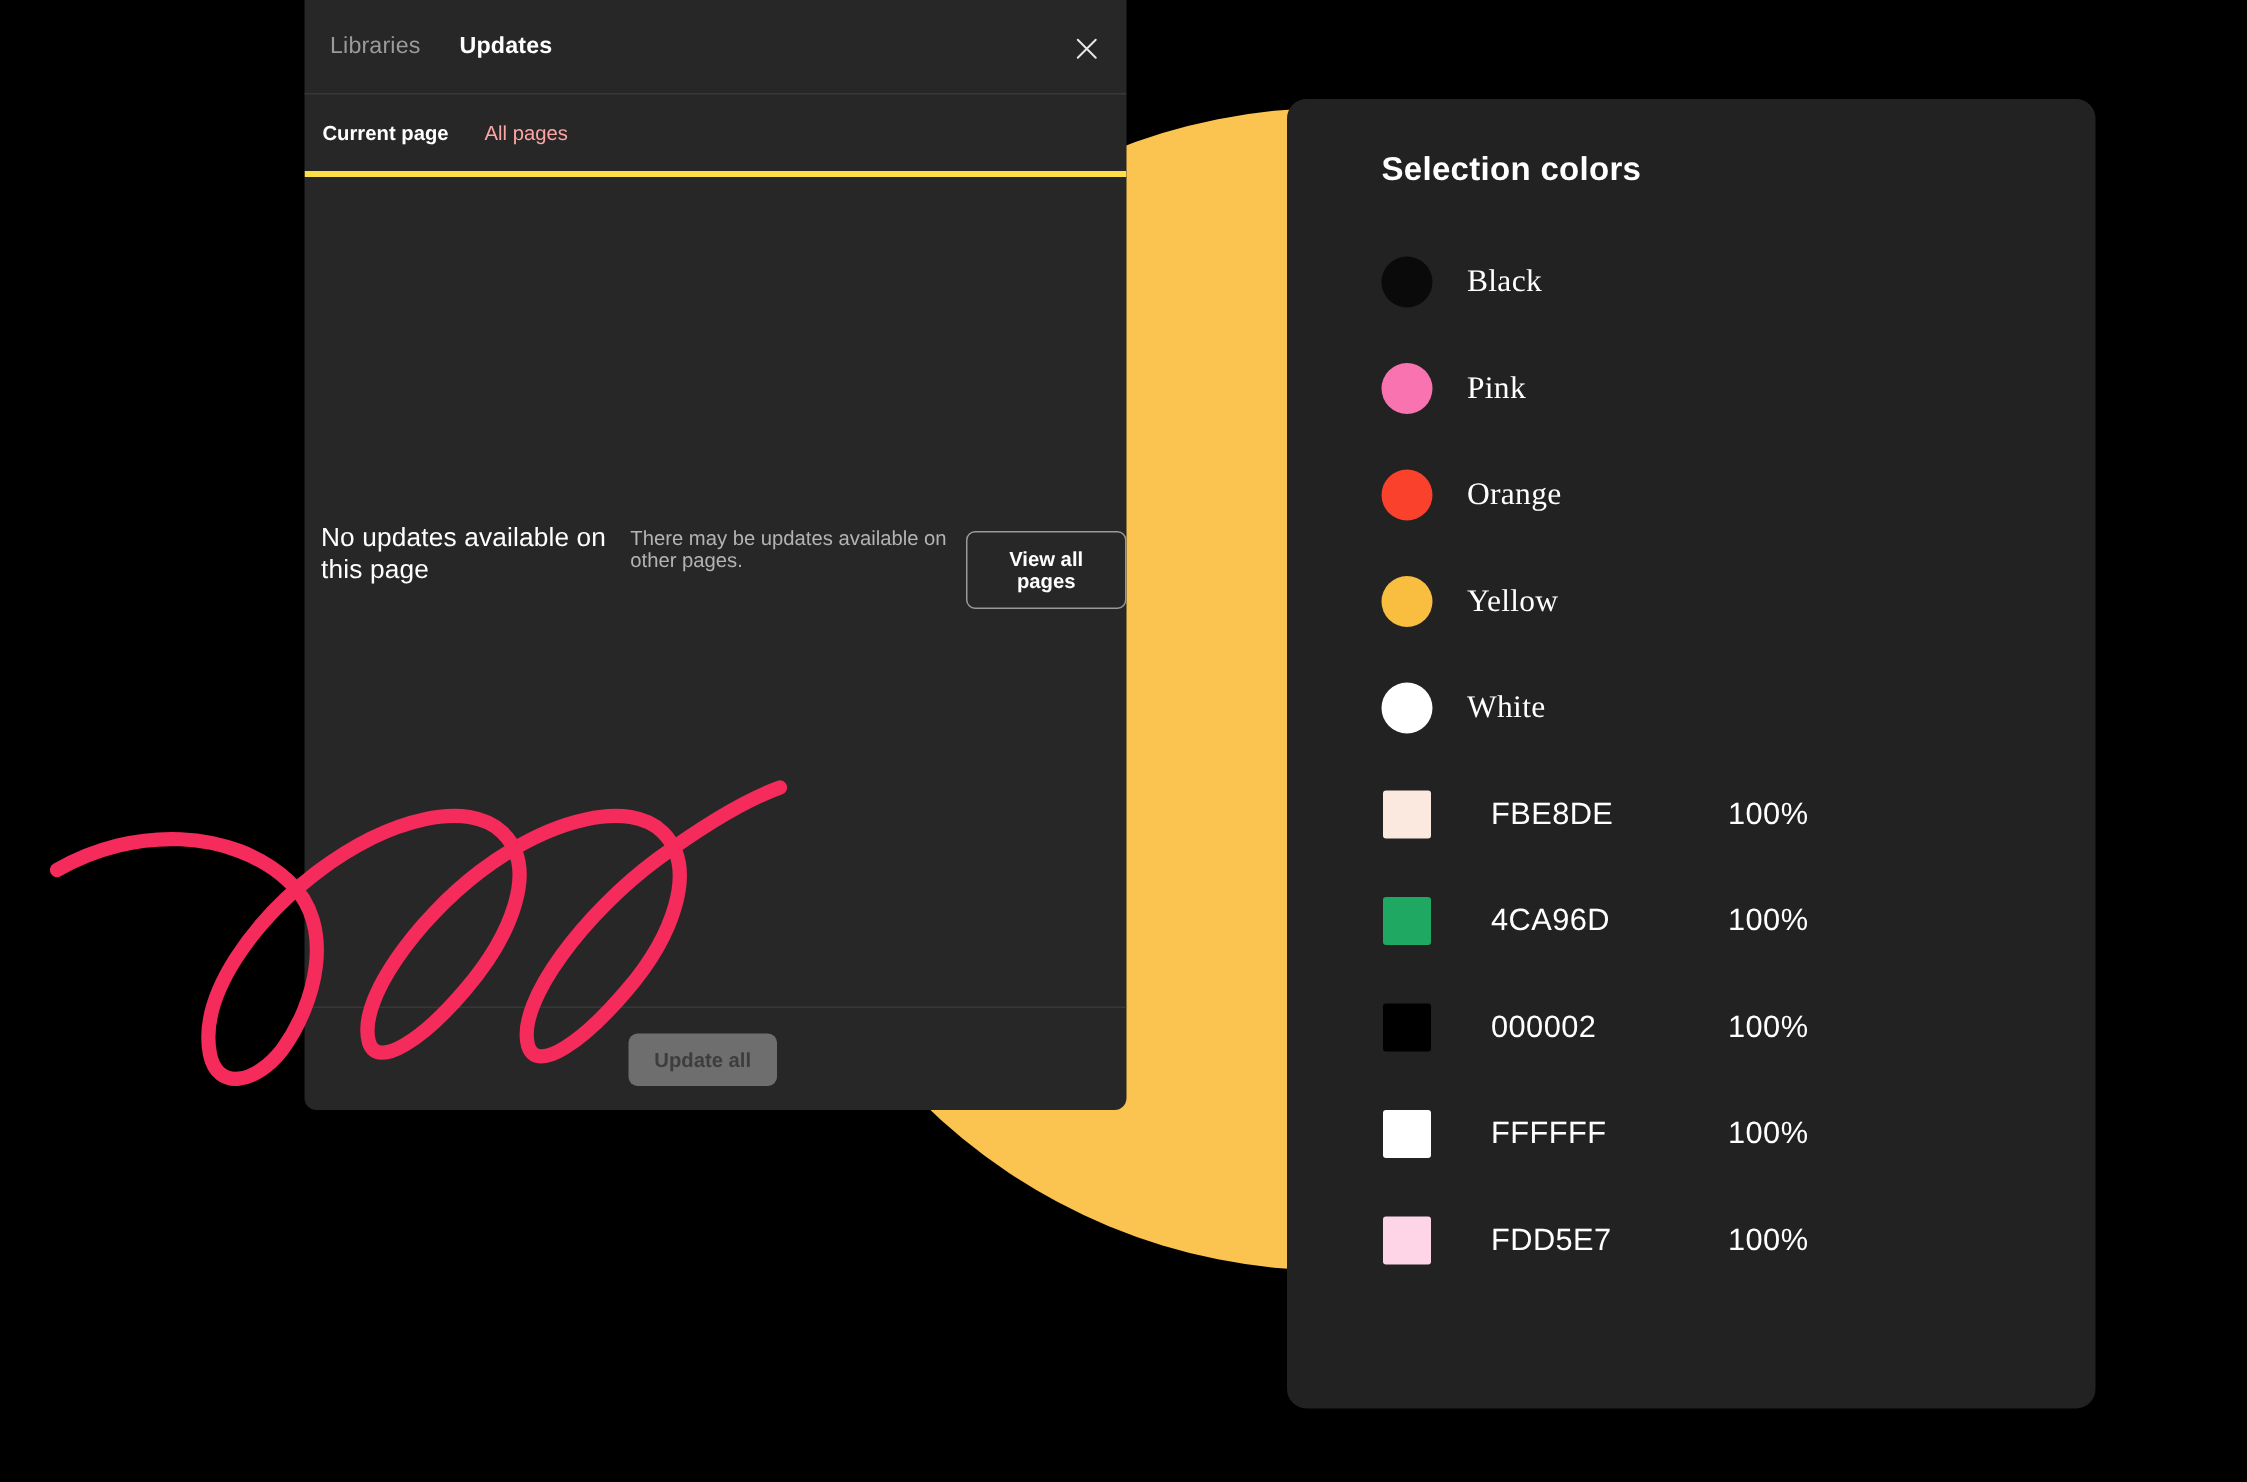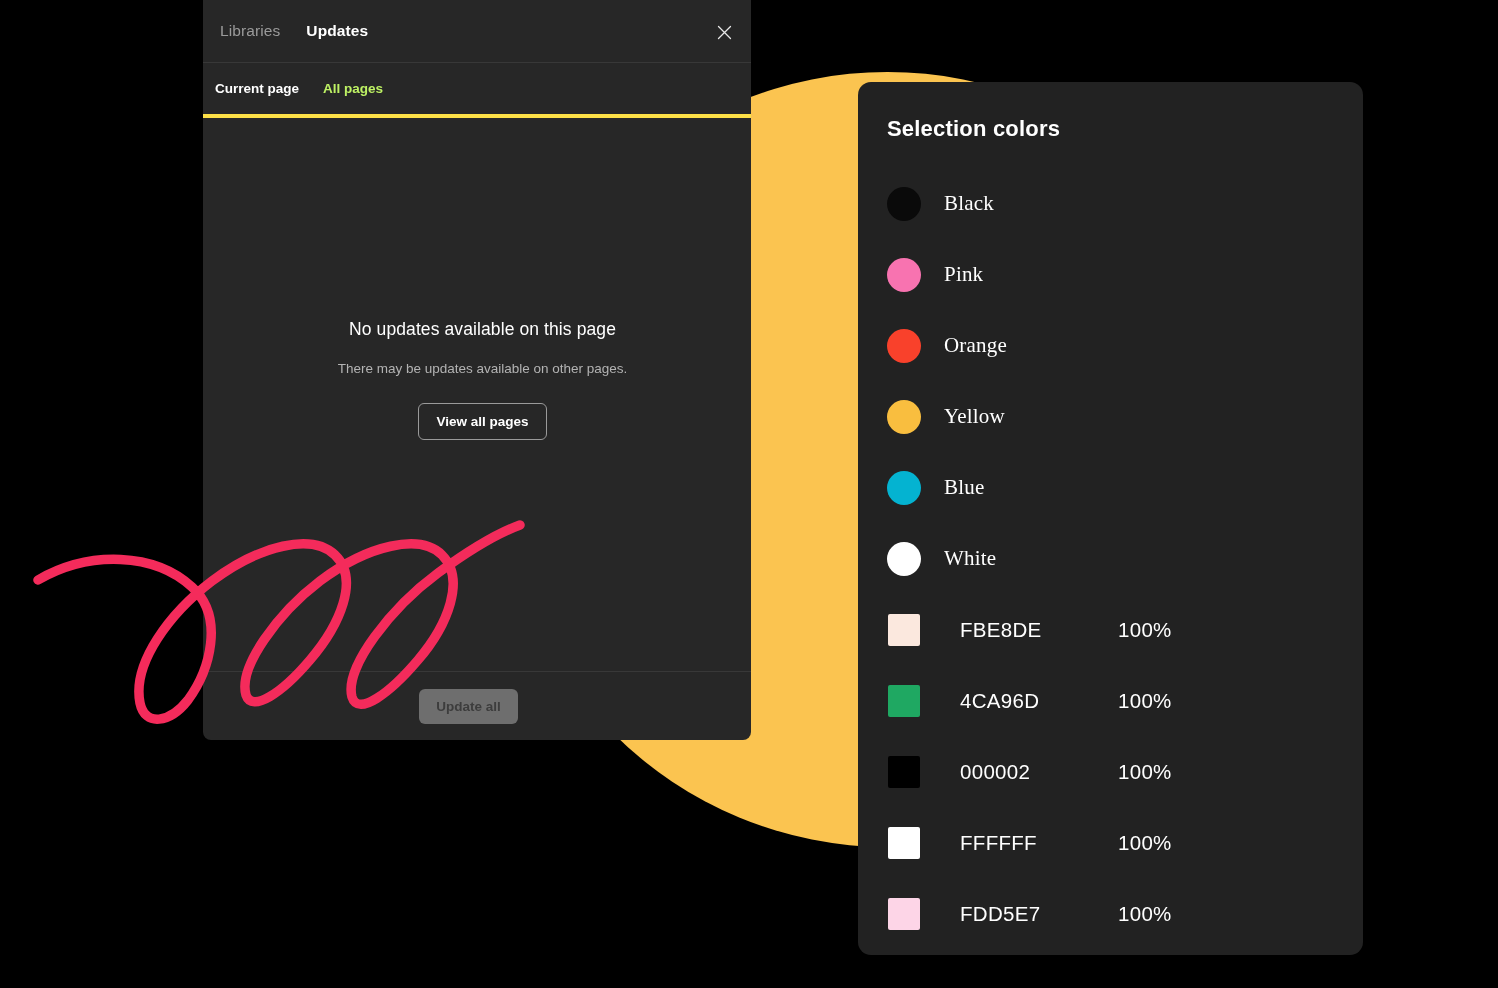--- a/index.html
+++ b/index.html
@@ -61,32 +61,31 @@
   .close-btn svg{display:block;}
 
   .subtab-row{
     height:51px;flex:0 0 51px;
     display:flex;align-items:center;
     border-bottom:4px solid #fde047;
     padding-left:12px;
   }
   .subtab{
     font-size:13.5px;
-    color:#bef264;
+    color:#fca5a5;
     margin-right:24px;
     cursor:pointer;
-    font-weight:bold;
   }
   .subtab.active{color:#ffffff;font-weight:bold;}
 
   .panel-body{
     flex:1;
     position:relative;
-    display:flex;flex-direction:column;
-    align-items:center;justify-content:center;
+    display:flex;flex-direction:row;
+    align-items:center;justify-content:space-between;
     padding-bottom:30px;
     margin-left:11px;
   }
   .empty-title{
     font-size:17.5px;
     color:#ffffff;
     margin-bottom:21px;
     letter-spacing:.1px;
   }
   .empty-sub{
@@ -129,26 +128,27 @@
     position:absolute;
     left:20px;top:495px;
     width:540px;height:265px;
     z-index:3;
     pointer-events:none;
   }
 
   
   .colors-panel{
     position:absolute;
-    left:858px;top:82px;
+    left:858px;top:66px;
     width:505px;height:873px;
     background:#222222;
     border-radius:13px;
     z-index:4;
     overflow:hidden;
+    padding-left:34px;
   }
   .colors-title{
     font-size:22px;
     font-weight:bold;
     color:#ffffff;
     padding:34px 0 0 29px;
     letter-spacing:.2px;
   }
   .color-list{
     padding:26px 0 0 0;
@@ -263,24 +263,20 @@
       <div class="color-row">
         <div class="swatch-circle" style="background: rgb(249, 65, 43);"></div>
         <div class="color-label">Orange</div>
       </div>
 
       <div class="color-row">
         <div class="swatch-circle" style="background: rgb(249, 190, 63);"></div>
         <div class="color-label">Yellow</div>
       </div>
 
-      <div class="color-row">
-        <div class="swatch-circle" style="background: rgb(4, 179, 209);"></div>
-        <div class="color-label">Blue</div>
-      </div>
 
       <div class="color-row">
         <div class="swatch-circle" style="background: rgb(255, 255, 255);"></div>
         <div class="color-label">White</div>
       </div>
 
       <div class="color-row">
         <div class="swatch-square" style="background: rgb(251, 232, 222);"></div>
         <div class="color-hex">FBE8DE</div>
         <div class="color-opacity">100%</div>

